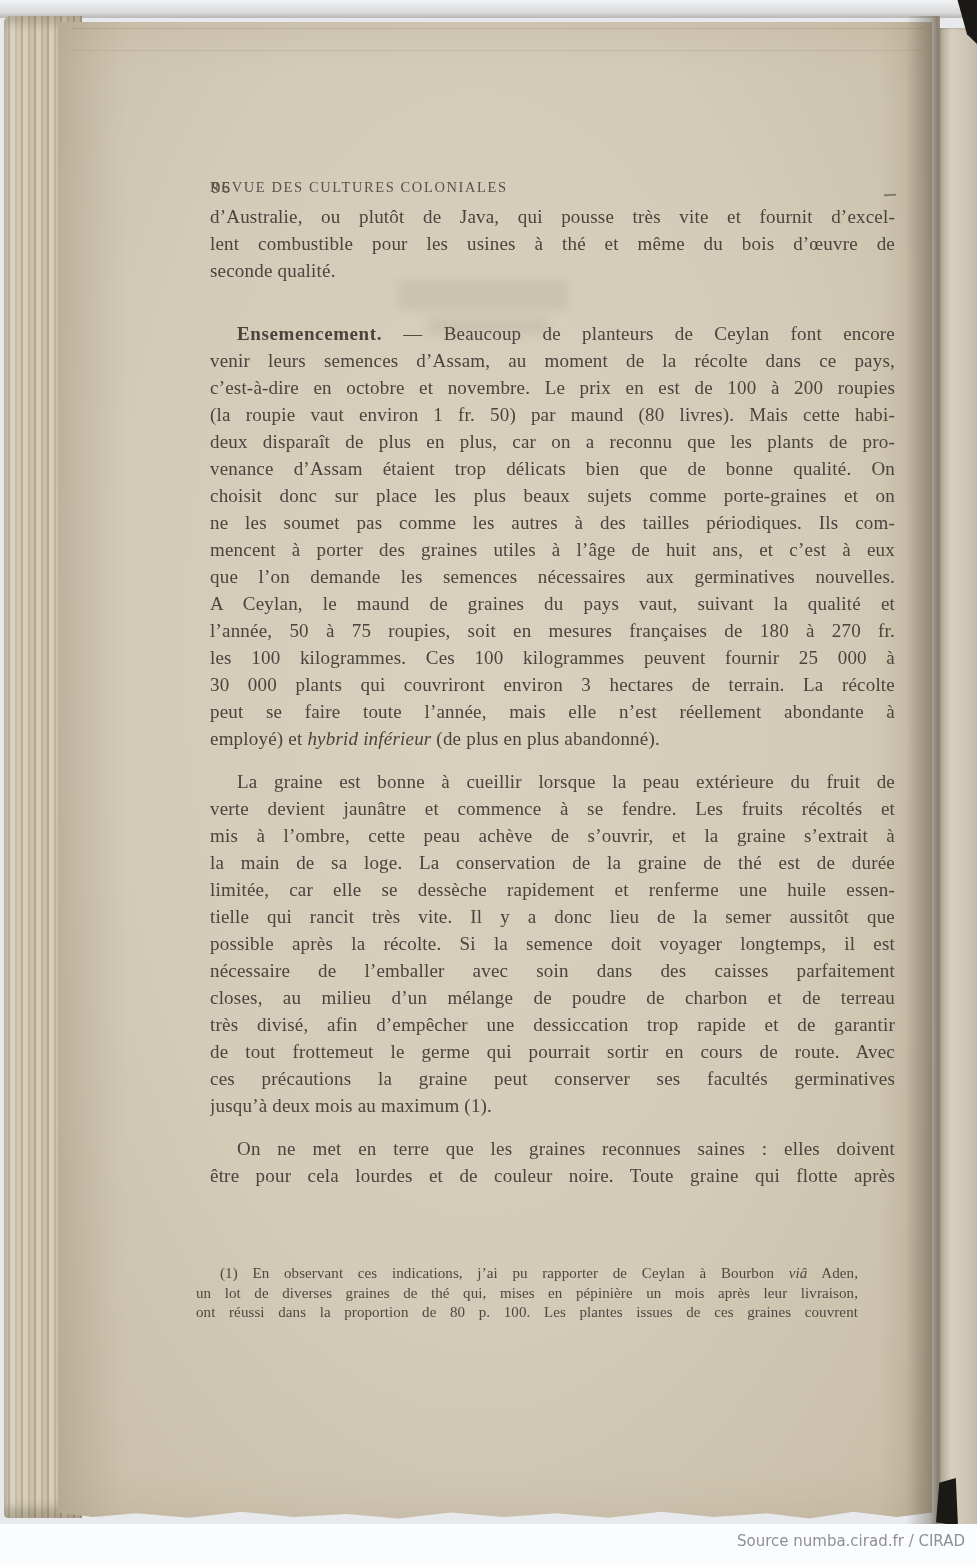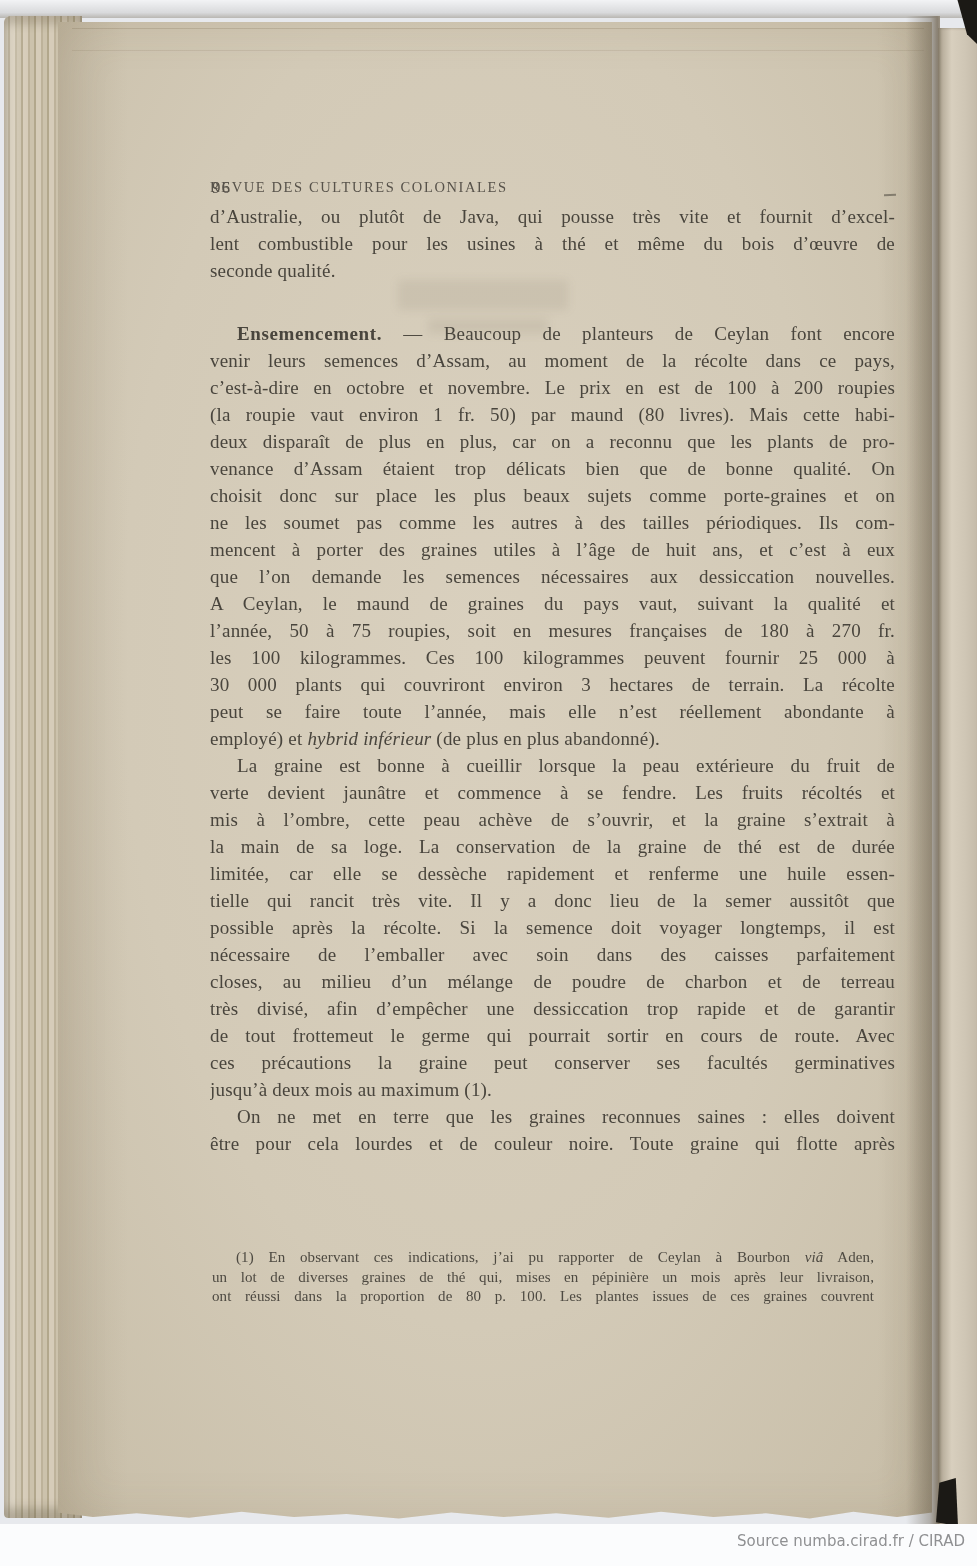--- a/index.html
+++ b/index.html
@@ -45,26 +45,26 @@
   .header-row{position:absolute;left:152px;top:156px;width:685px;height:20px;color:#57524a;}
   .pagenum{position:absolute;left:2px;top:0;font-size:17px;letter-spacing:1px;}
   .jtitle{position:absolute;left:0;right:0;top:1px;text-align:left;font-size:14.5px;letter-spacing:1.6px;}
 
   
   .body-text{position:absolute;left:152px;top:181px;width:685px;color:var(--ink);
     font-size:19px;letter-spacing:.2px;}
   .line{height:27px;line-height:27px;text-align:justify;text-align-last:justify;
     white-space:nowrap;overflow:hidden;}
   .line.noj{text-align-last:left;}
-  .line.ind{text-indent:27px;}
+  .line.ind{text-indent:27px;margin-top:16px;}
   .b{font-weight:bold;letter-spacing:.6px;}
   .i{font-style:italic;}
 
   
-  .footnote{position:absolute;left:154px;top:1226px;width:662px;color:#4d4941;
+  .footnote{position:absolute;left:138px;top:1226px;width:662px;color:#4d4941;
     font-size:15px;letter-spacing:.1px;}
   .footnote .line{height:19.5px;line-height:19.5px;}
   .footnote .line.ind{text-indent:24px;}
 
   
   .gutter{position:absolute;left:906px;top:16px;width:34px;height:1510px;
     background:linear-gradient(90deg, rgba(0,0,0,0), rgba(95,86,70,.40) 70%, #8a8173 92%, #9a9183);}
   .next-page{position:absolute;left:938px;top:28px;width:39px;height:1500px;
     background:linear-gradient(90deg,#aaa08d,#d8cfbe 35%,#cfc6b5 70%,#c5bbaa);
     box-shadow:inset 2px 0 3px rgba(70,60,45,.4);}
@@ -104,21 +104,21 @@
         <div style="margin-top: 36px;">
           <div class="line ind"><span class="b">Ensemencement.</span><span> — Beaucoup de planteurs de Ceylan font encore</span></div>
           <div class="line"><span>venir leurs semences d’Assam, au moment de la récolte dans ce pays,</span></div>
           <div class="line"><span>c’est-à-dire en octobre et novembre. Le prix en est de 100 à 200 roupies</span></div>
           <div class="line"><span>(la roupie vaut environ 1 fr. 50) par maund (80 livres). Mais cette habi-</span></div>
           <div class="line"><span>deux disparaît de plus en plus, car on a reconnu que les plants de pro-</span></div>
           <div class="line"><span>venance d’Assam étaient trop délicats bien que de bonne qualité. On</span></div>
           <div class="line"><span>choisit donc sur place les plus beaux sujets comme porte-graines et on</span></div>
           <div class="line"><span>ne les soumet pas comme les autres à des tailles périodiques. Ils com-</span></div>
           <div class="line"><span>mencent à porter des graines utiles à l’âge de huit ans, et c’est à eux</span></div>
-          <div class="line"><span>que l’on demande les semences nécessaires aux dessiccation nouvelles.</span></div>
+          <div class="line"><span>que l’on demande les semences nécessaires aux germinatives nouvelles.</span></div>
           <div class="line"><span>A Ceylan, le maund de graines du pays vaut, suivant la qualité et</span></div>
           <div class="line"><span>l’année, 50 à 75 roupies, soit en mesures françaises de 180 à 270 fr.</span></div>
           <div class="line"><span>les 100 kilogrammes. Ces 100 kilogrammes peuvent fournir 25 000 à</span></div>
           <div class="line"><span>30 000 plants qui couvriront environ 3 hectares de terrain. La récolte</span></div>
           <div class="line"><span>peut se faire toute l’année, mais elle n’est réellement abondante à</span></div>
           <div class="line noj"><span>employé) et </span><span class="i">hybrid inférieur</span><span> (de plus en plus abandonné).</span></div>
         </div>
         <div>
           <div class="line ind"><span>La graine est bonne à cueillir lorsque la peau extérieure du fruit de</span></div>
           <div class="line"><span>verte devient jaunâtre et commence à se fendre. Les fruits récoltés et</span></div>

